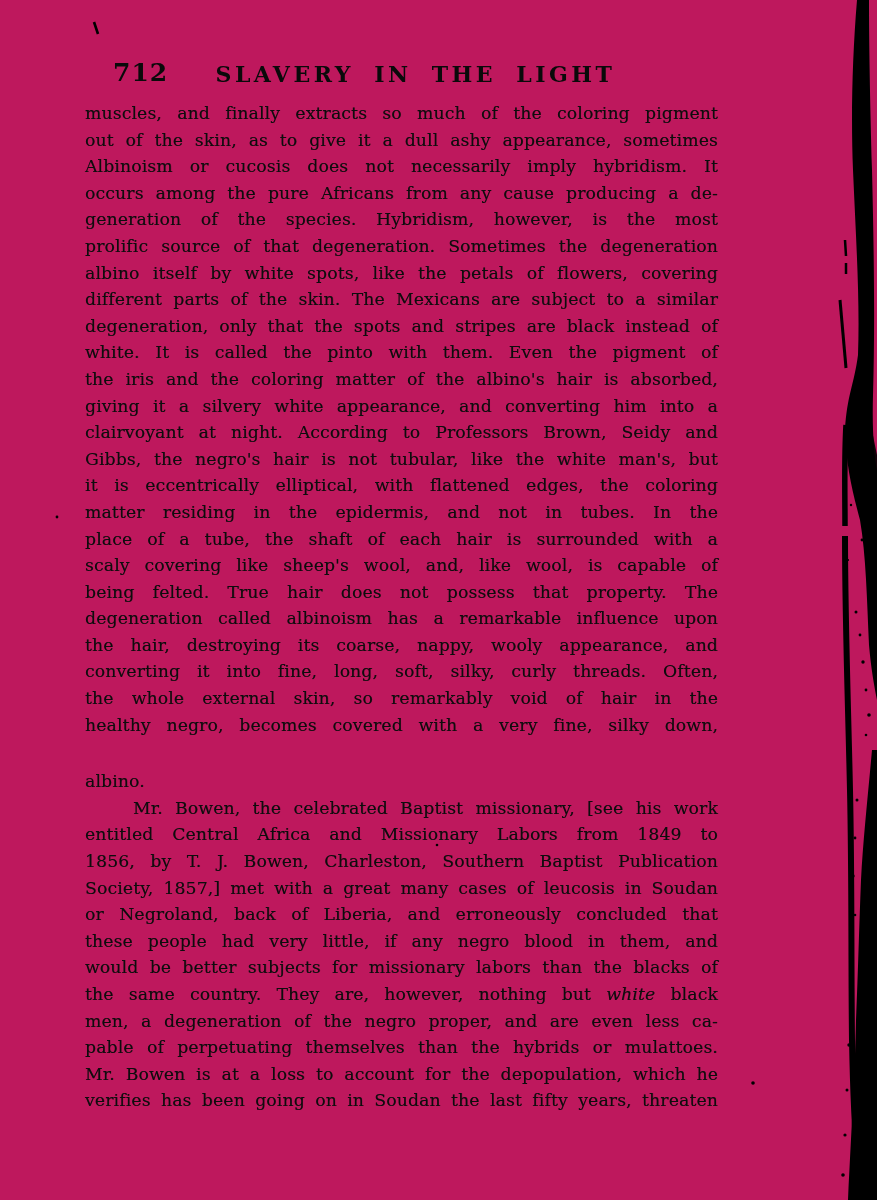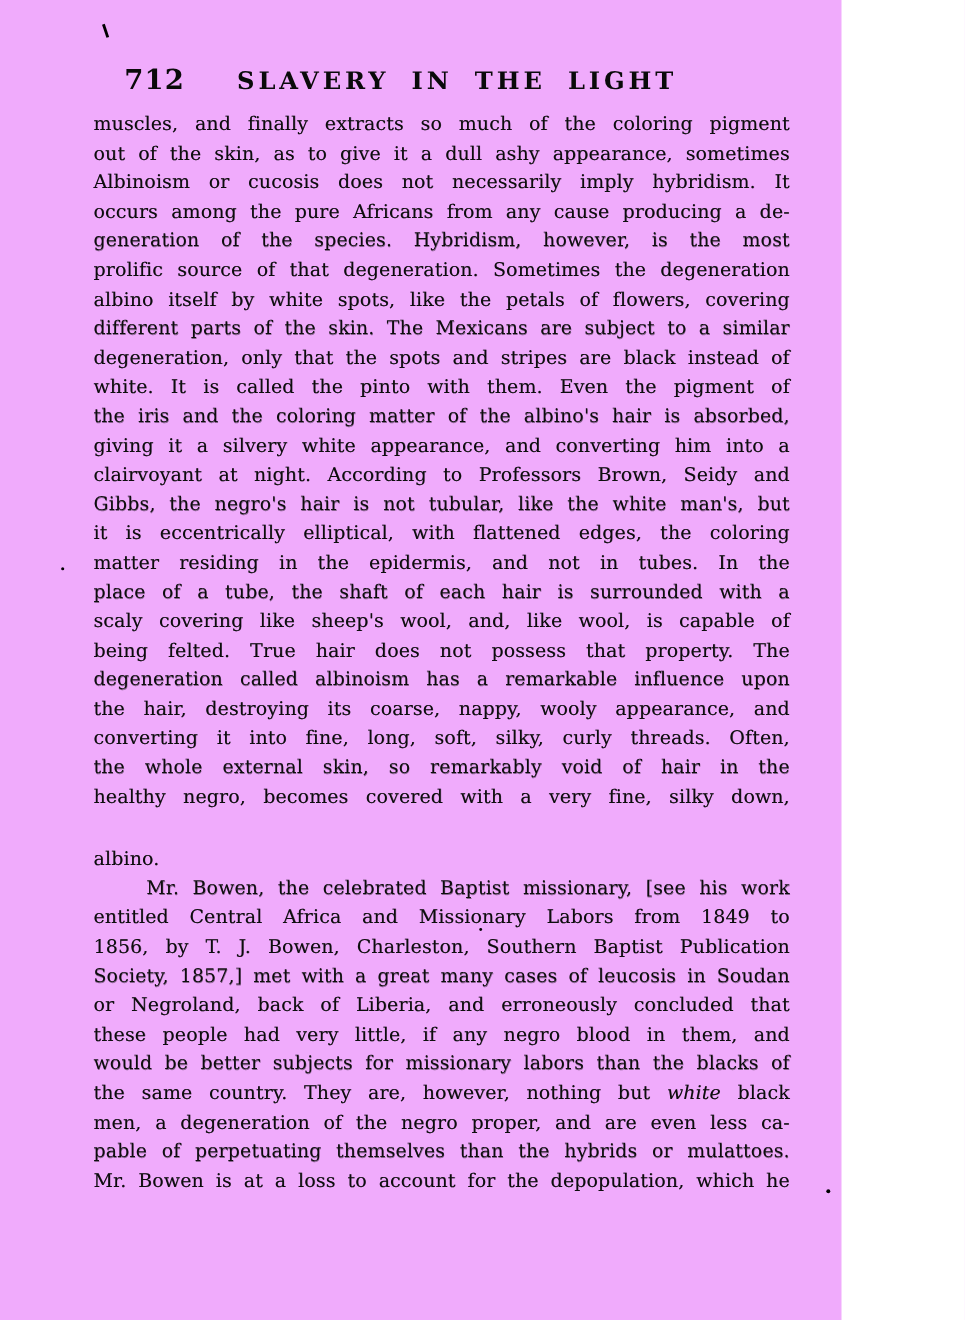--- a/index.html
+++ b/index.html
@@ -2,23 +2,23 @@
 <html><head>
 <meta charset="utf-8">
 <style>
   html, body {
     margin: 0;
     padding: 0;
     background: #ffffff;
   }
   .page {
     position: relative;
-    width: 765px;
+    width: 877px;
     height: 1200px;
-    background: #f0abfc;
+    background: #be185d;
     overflow: hidden;
     font-family: "DejaVu Serif", "Liberation Serif", serif;
     color: #0d0d0d;
   }
   
   .running-head {
     position: absolute;
     top: 58px;
     left: 85px;
     width: 633px;
@@ -126,20 +126,21 @@
       <div class="line">entitled Central Africa and Missionary Labors from 1849 to</div>
       <div class="line">1856, by T. J. Bowen, Charleston, Southern Baptist Publication</div>
       <div class="line">Society, 1857,] met with a great many cases of leucosis in Soudan</div>
       <div class="line">or Negroland, back of Liberia, and erroneously concluded that</div>
       <div class="line">these people had very little, if any negro blood in them, and</div>
       <div class="line">would be better subjects for missionary labors than the blacks of</div>
       <div class="line">the same country.  They are, however, nothing but <i>white</i> black</div>
       <div class="line">men, a degeneration of the negro proper, and are even less ca-</div>
       <div class="line">pable of perpetuating themselves than the hybrids or mulattoes.</div>
       <div class="line">Mr. Bowen is at a loss to account for the depopulation, which he</div>
+      <div class="line">verifies has been going on in Soudan the last fifty years, threaten</div>
     </div>
 
   <svg class="artifact" viewBox="0 0 877 1200" xmlns="http://www.w3.org/2000/svg" aria-hidden="true">
 
     <path fill="#000000" d="
       M 857 0
       C 852 60, 851 120, 853 170
       C 856 240, 860 300, 858 355
       C 854 385, 847 395, 845 430
       C 846 465, 852 490, 860 520

